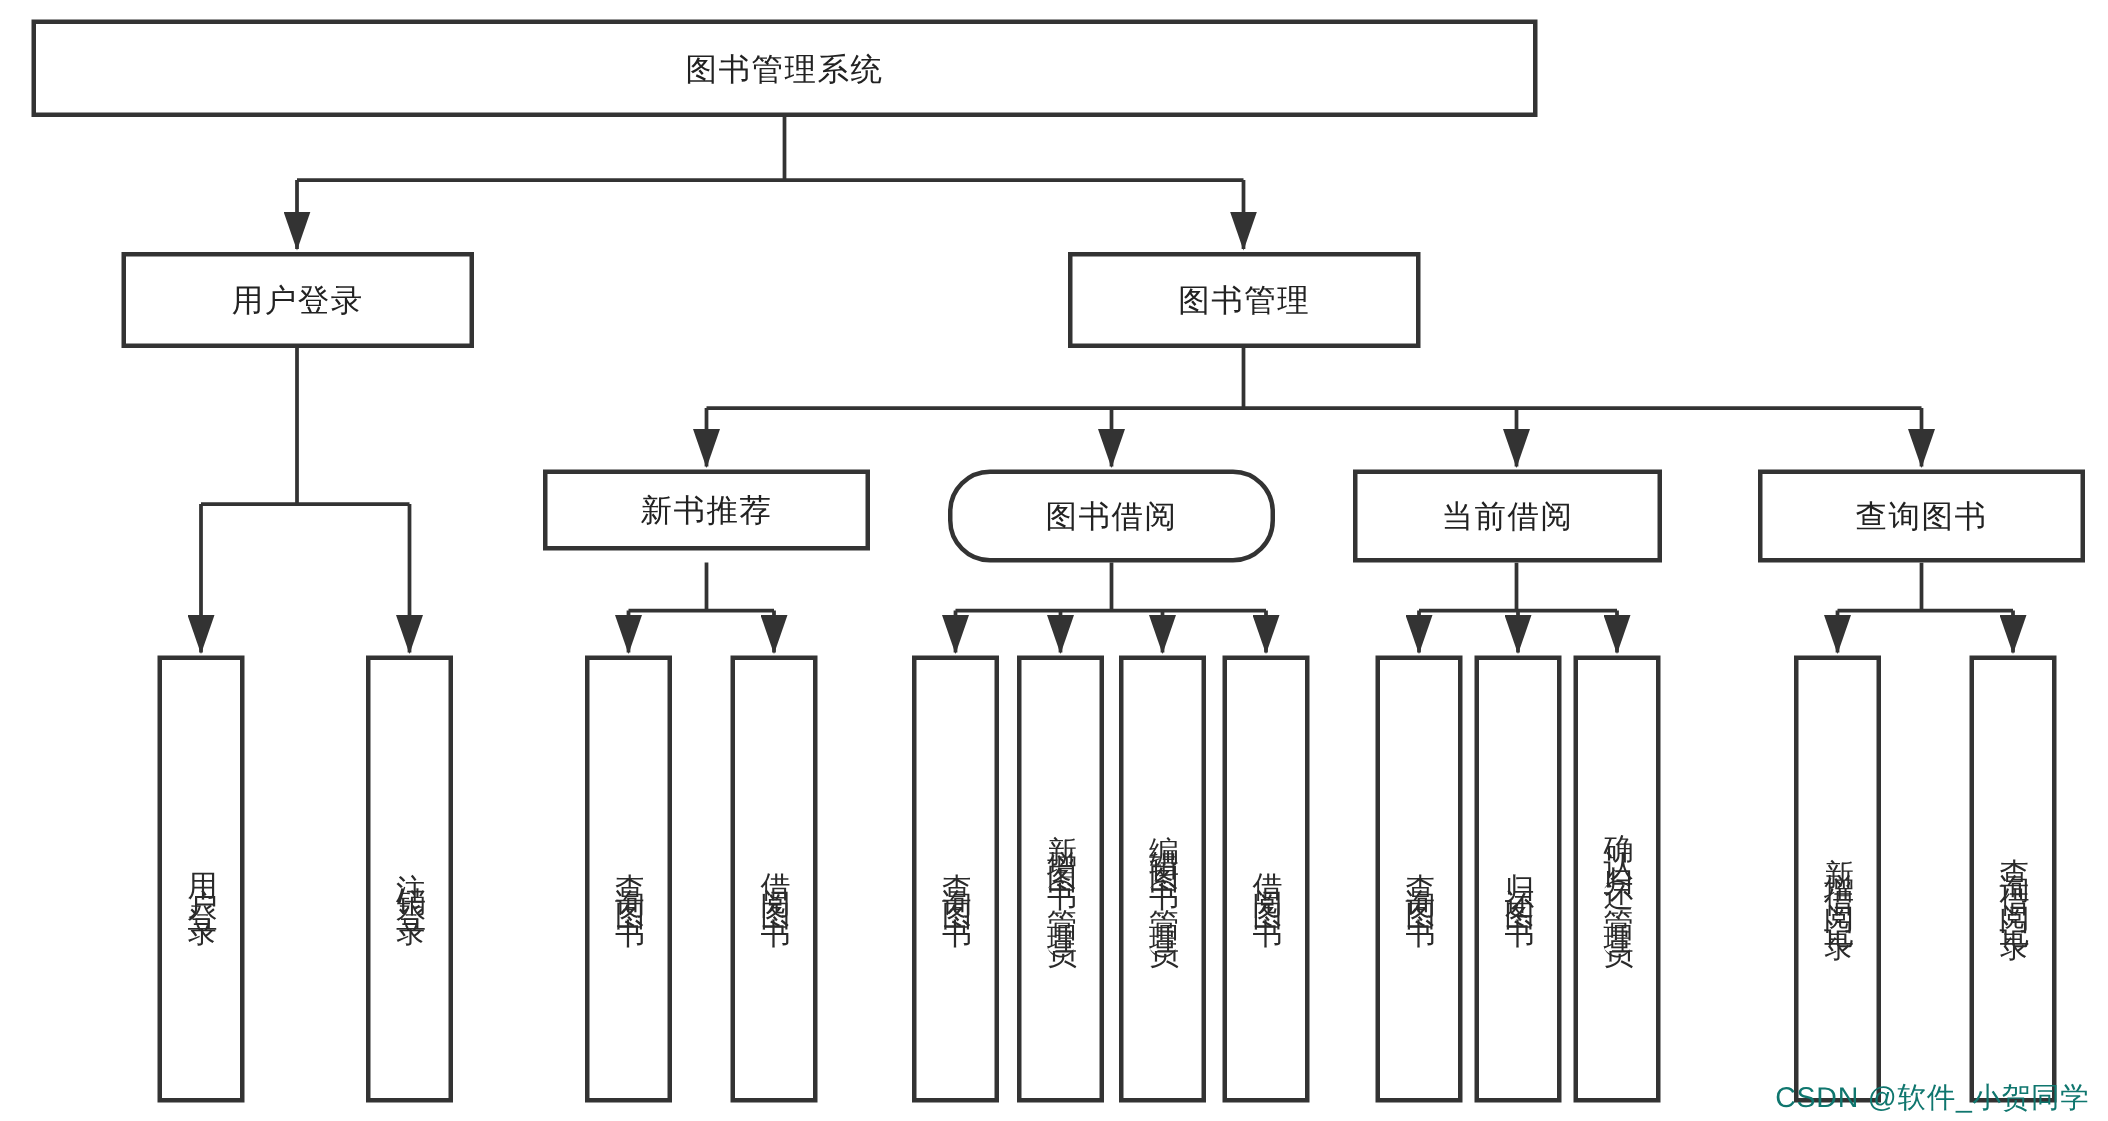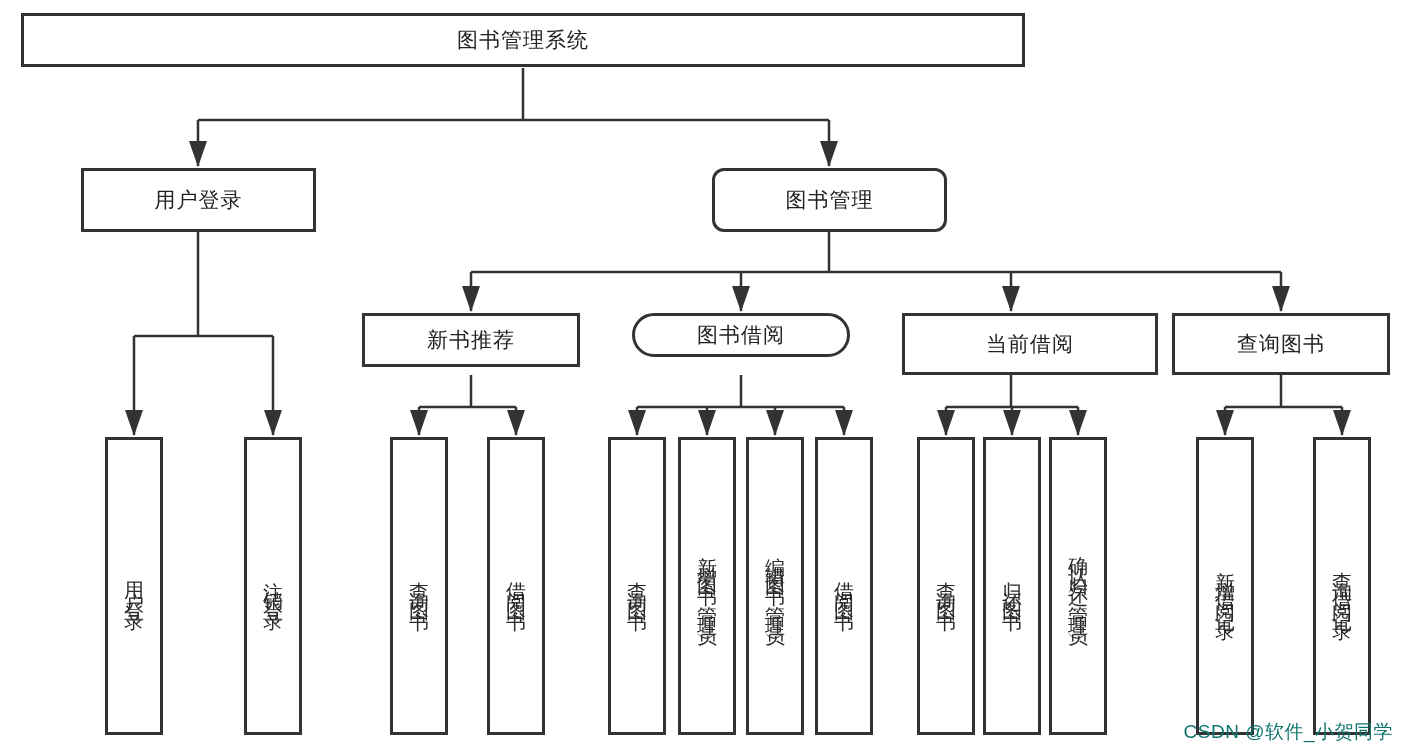--- a/index.html
+++ b/index.html
@@ -98,38 +98,38 @@
       <line x1="1012" y1="407" x2="1012" y2="435" marker-end="url(#arrow)"></line>
       <line x1="1078" y1="407" x2="1078" y2="435" marker-end="url(#arrow)"></line>
 
       <line x1="1281" y1="375" x2="1281" y2="407"></line>
       <line x1="1225" y1="407" x2="1342" y2="407"></line>
       <line x1="1225" y1="407" x2="1225" y2="435" marker-end="url(#arrow)"></line>
       <line x1="1342" y1="407" x2="1342" y2="435" marker-end="url(#arrow)"></line>
     </g>
   </svg>
 
-  <div class="node" style="left:21px; top:13px; width:1004px; height:54px;">
+  <div class="node" style="left:21px; top:13px; width:1004px; height:65px;">
     <span>图书管理系统</span>
   </div>
 
   <div class="node" style="left:81px; top:168px; width:235px; height:64px;">
     <span>用户登录</span>
   </div>
-  <div class="node" style="left:712px; top:168px; width:235px; height:64px;border-radius:12px;">
+  <div class="node" style="left:712px; top:168px; width:235px; height:64px;">
     <span>图书管理</span>
   </div>
 
   <div class="node" style="left:362px; top:313px; width:218px; height:54px;">
     <span>新书推荐</span>
   </div>
-  <div class="node" style="left:632px; top:313px; width:218px; height:44px;border-radius:28px;">
+  <div class="node" style="left:632px; top:313px; width:218px; height:62px;border-radius:28px;">
     <span>图书借阅</span>
   </div>
-  <div class="node" style="left:902px; top:313px; width:256px; height:62px;">
+  <div class="node" style="left:902px; top:313px; width:206px; height:62px;">
     <span>当前借阅</span>
   </div>
   <div class="node" style="left:1172px; top:313px; width:218px; height:62px;">
     <span>查询图书</span>
   </div>
 
   <div class="node leaf" style="left:105px; top:437px; width:58px; height:298px;">
     <span class="v-text">用户登录</span>
   </div>
   <div class="node leaf" style="left:244px; top:437px; width:58px; height:298px;">

